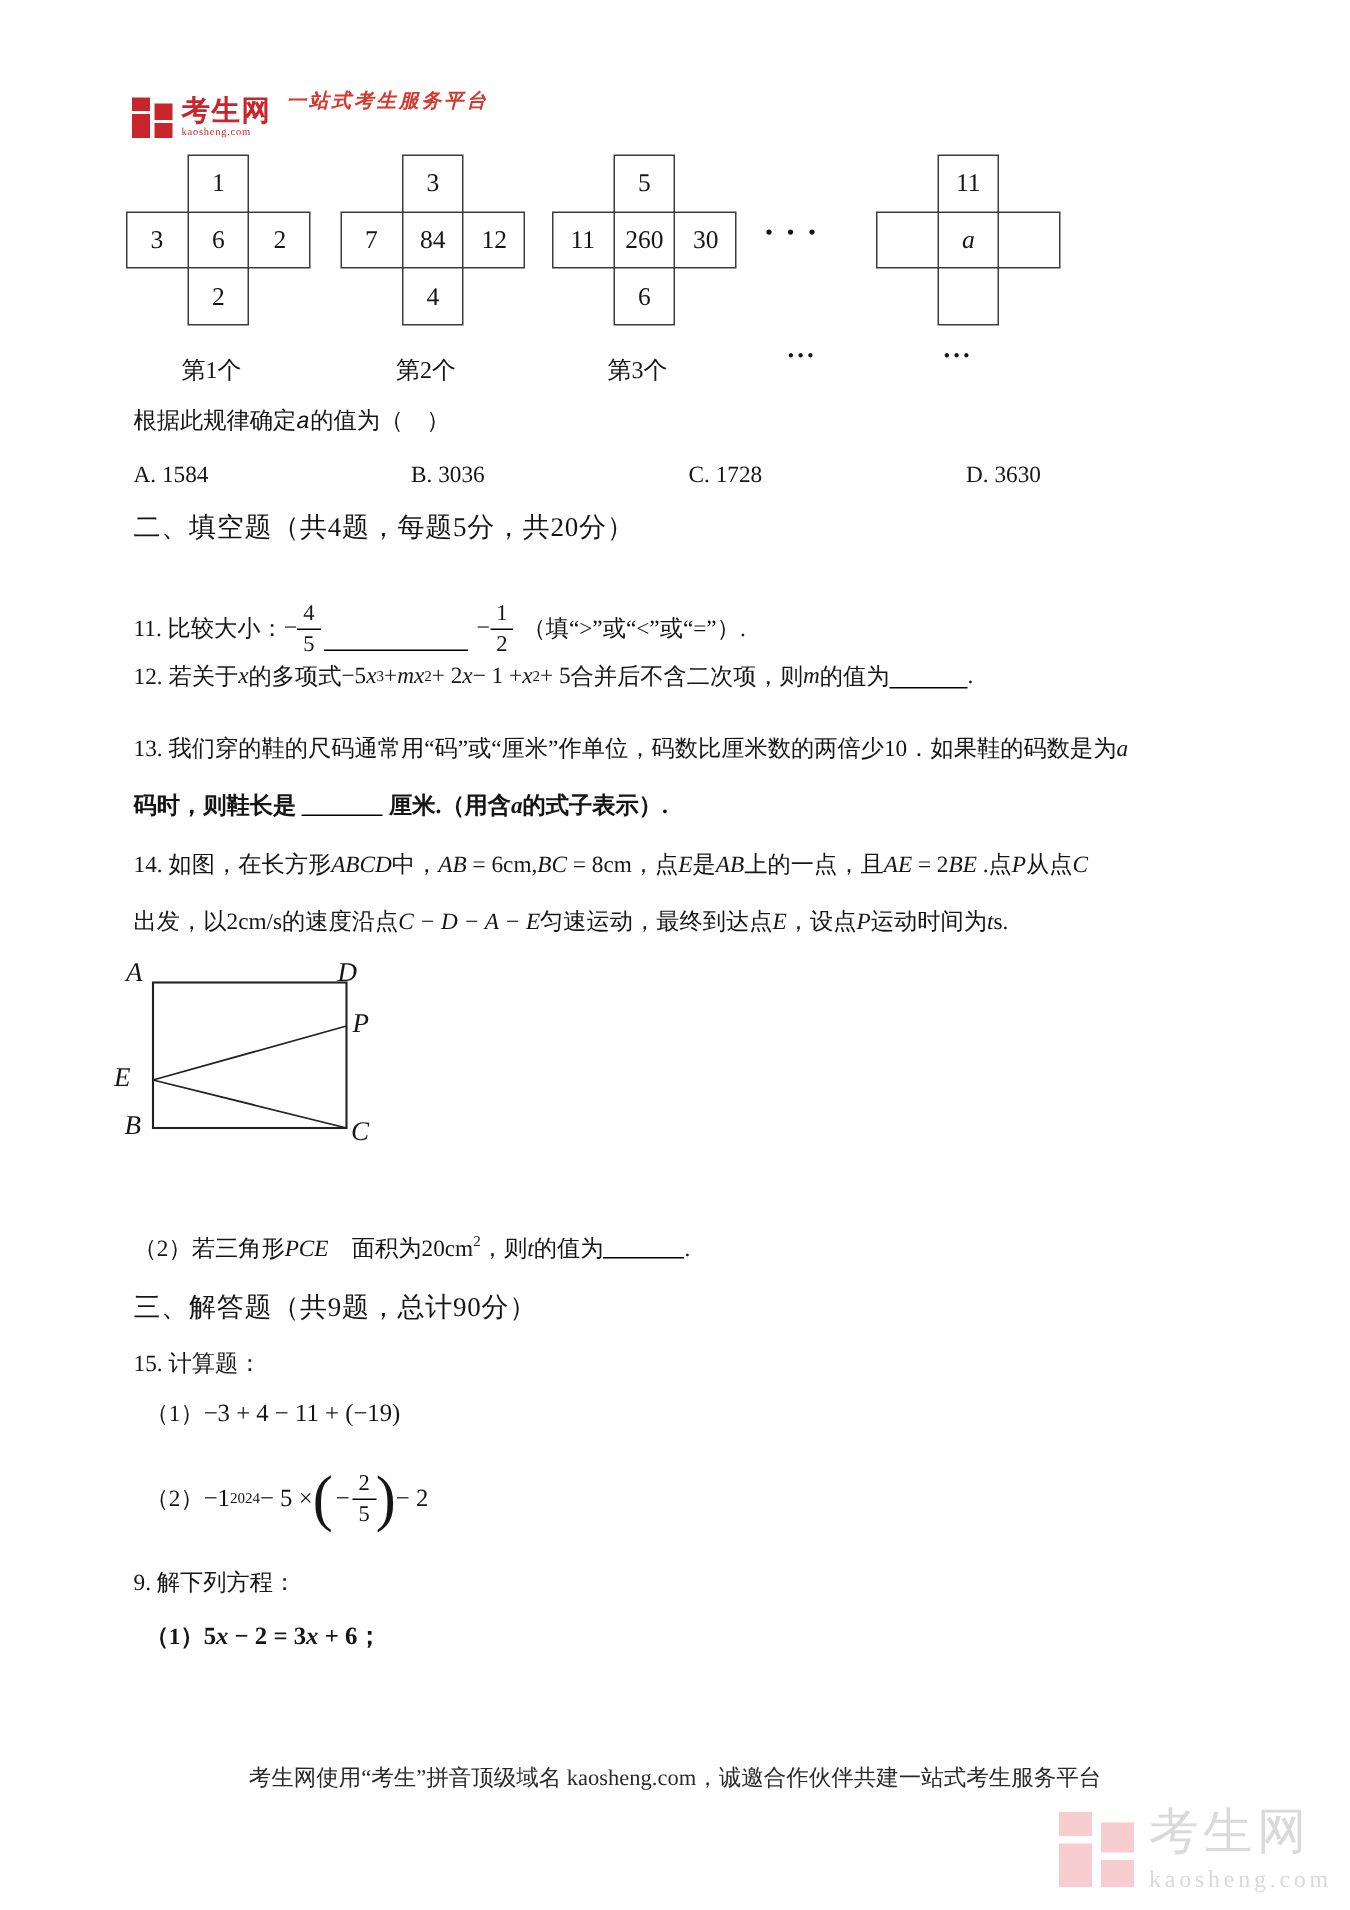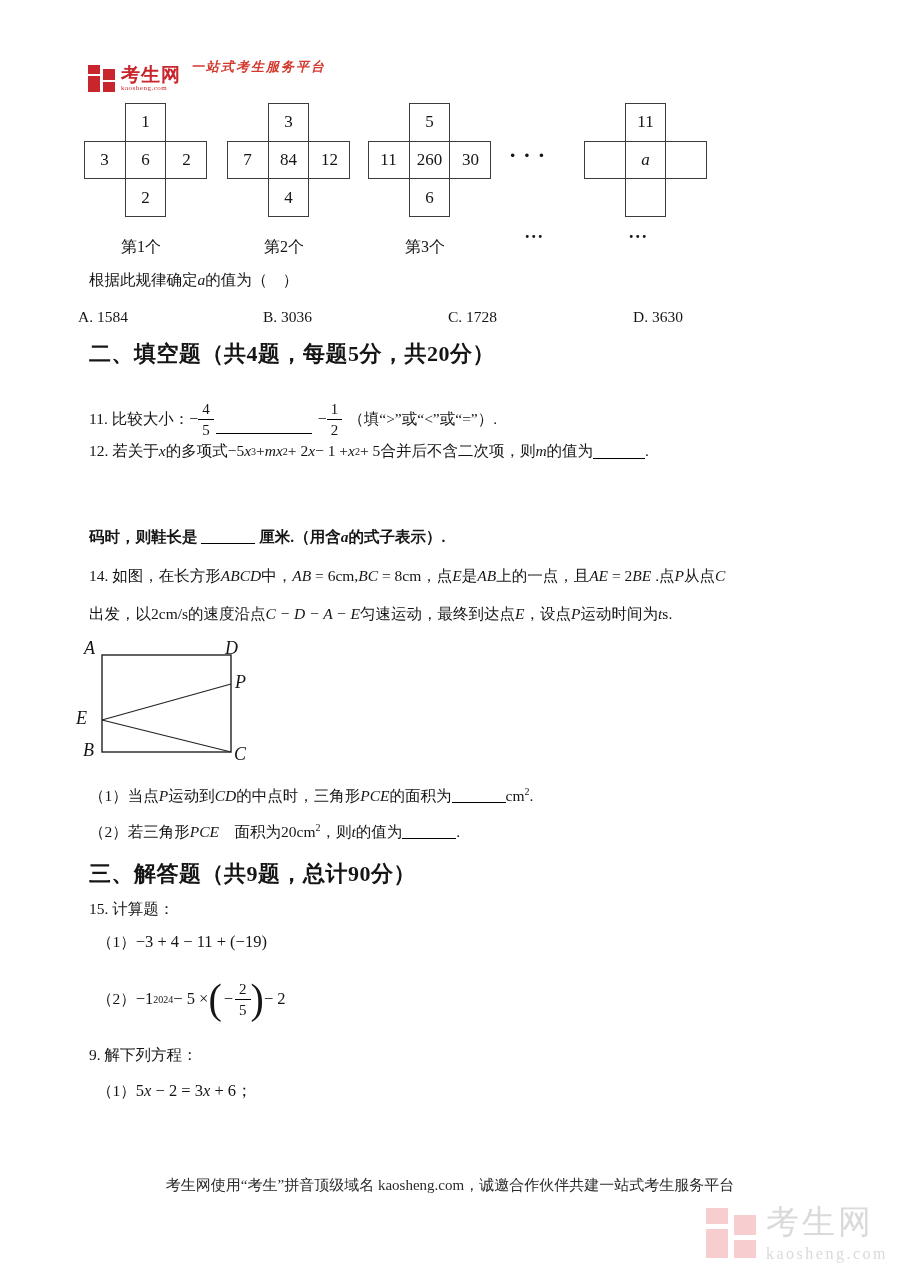--- a/index.html
+++ b/index.html
@@ -31,23 +31,23 @@
   .cross { position:absolute; width:123px; height:114px; }
   .cross-v { position:absolute; left:41px; top:0; width:41px; height:114px; border:1px solid #3c3c3c; }
   .cross-h { position:absolute; left:0; top:38px; width:123px; height:38px; border:1px solid #3c3c3c; }
   .cell { position:absolute; width:41px; height:38px; display:flex; align-items:center; justify-content:center; font-size:17px; }
   .c-top{left:41px;top:0;} .c-left{left:0;top:38px;} .c-center{left:41px;top:38px;}
   .c-right{left:82px;top:38px;} .c-bottom{left:41px;top:76px;}
   .cross-label { position:absolute; top:237px; font-size:16px; }
   .dots-mid { position:absolute; left:505px; top:142px; font-size:22px; font-weight:bold; letter-spacing:7px; }
   .dots-b { position:absolute; top:222px; font-size:18px; font-weight:bold; letter-spacing:2px; }
   
-  .options { left:74px; top:308px; width:740px; display:flex; }
+  .options { left:85px; top:308px; width:740px; display:flex; }
   .options span { width:185px; font-size:15.5px; }
-  .heading { font-size:22px; font-weight:bold; letter-spacing:0.5px; }
+  .heading { font-size:18px; font-weight:normal; letter-spacing:0.5px; }
   
   .frac { display:inline-flex; flex-direction:column; align-items:center; font-size:15px; line-height:1.2; }
   .fnum { border-bottom:1.3px solid #000; padding:0 4px 1px; }
   .fden { padding-top:1px; }
   .blank { display:inline-block; border-bottom:1.2px solid #000; }
   .bigp { font-size:40px; font-weight:300; line-height:0.9; transform:scaleY(1.05); }
   
   .fig-label { position:absolute; font-size:18px; font-style:italic; }
   
   .footer { left:0; top:1176px; width:100%; text-align:center; font-size:15px; color:#2a2a2a; }
@@ -110,21 +110,21 @@
     <span class="cell c-center mi">a</span>
     <span class="cell c-right"></span>
     <span class="cell c-bottom"></span>
   </div>
   <span class="cross-label" style="left:117px;">第1个</span>
   <span class="cross-label" style="left:260px;">第2个</span>
   <span class="cross-label" style="left:401px;">第3个</span>
   <span class="dots-b" style="left:521px;">...</span>
   <span class="dots-b" style="left:625px;">...</span>
 
-  <div class="line" style="left:85px;top:270px;">
+  <div class="line" style="left:85px;top:270px;font-family:Liberation Mono, monospace;">
     <span>根据此规律确定</span><span class="mi">a</span><span>的值为（　）</span>
   </div>
   <div class="abs options">
     <span>A. 1584</span>
     <span>B. 3036</span>
     <span>C. 1728</span>
     <span>D. 3630</span>
   </div>
 
   <div class="line heading" style="left:85px;top:339px;">二、填空题（共4题，每题5分，共20分）</div>
@@ -161,20 +161,23 @@
       <span class="mi">x</span>
       <sup>2</sup>
       <span> + 5</span>
     <span>合并后不含二次项，则</span>
       <span class="mi">m</span>
       <span>的值为</span>
     <span class="blank" style="width:52px;transform:translateY(7px);"></span>
     <span>.</span>
   </div>
 
+  <div class="line" style="left:85px;top:489px;">
+    <span>13. 我们穿的鞋的尺码通常用“码”或“厘米”作单位，码数比厘米数的两倍少10．如果鞋的码数是为</span><span class="mi">a</span>
+  </div>
   <div class="line" style="left:85px;top:527px;font-weight:bold;">
     <span>码时，则鞋长是</span>
     <span class="blank" style="width:54px;transform:translateY(2px);"></span>
     <span>厘米.（用含</span><span class="mi">a</span><span>的式子表示）.</span>
   </div>
 
   <div class="line" style="left:85px;top:566px;">
     <span>14. 如图，在长方形</span><span class="mi">ABCD</span><span>中，</span><span class="mi">AB</span><span> = 6cm,</span><span class="mi">BC</span><span> = 8cm</span><span>，点</span><span class="mi">E</span><span>是</span><span class="mi">AB</span><span>上的一点，且</span><span class="mi">AE</span><span> = 2</span><span class="mi">BE</span><span> .点</span><span class="mi">P</span><span>从点</span><span class="mi">C</span>
   </div>
   <div class="line" style="left:85px;top:604px;">
@@ -186,23 +189,20 @@
     <line x1="8" y1="72" x2="137" y2="36" stroke="#222" stroke-width="1.2"></line>
     <line x1="8" y1="72" x2="137" y2="104" stroke="#222" stroke-width="1.2"></line>
   </svg>
   <span class="fig-label" style="left:80px;top:638px;">A</span>
   <span class="fig-label" style="left:221px;top:638px;">D</span>
   <span class="fig-label" style="left:231px;top:672px;">P</span>
   <span class="fig-label" style="left:72px;top:708px;">E</span>
   <span class="fig-label" style="left:79px;top:740px;">B</span>
   <span class="fig-label" style="left:230px;top:744px;">C</span>
 
-  <div class="line" style="left:85px;top:786px;">
-    <span>（1）当点</span><span class="mi">P</span><span>运动到</span><span class="mi">CD</span><span>的中点时，三角形</span><span class="mi">PCE</span><span>的面积为</span><span class="blank" style="width:54px;transform:translateY(2px);"></span><span>cm</span><sup>2</sup><span>.</span>
-  </div>
   <div class="line" style="left:85px;top:822px;">
     <span>（2）若三角形</span><span class="mi">PCE</span><span>　面积为</span><span>20cm</span><sup>2</sup><span>，则</span><span class="mi">t</span><span>的值为</span><span class="blank" style="width:54px;transform:translateY(2px);"></span><span>.</span>
   </div>
 
   <div class="line heading" style="left:85px;top:859px;">三、解答题（共9题，总计90分）</div>
 
   <div class="line" style="left:85px;top:899px;">15. 计算题：</div>
   <div class="line" style="left:93px;top:932px;font-size:16.5px;">
     <span style="font-size:15.5px;">（1）</span><span>−3 + 4 − 11 + (−19)</span>
   </div>
@@ -215,21 +215,21 @@
     <span style="margin:0 2px;">−</span>
     <span class="frac">
         <span class="fnum">2</span>
         <span class="fden">5</span>
       </span>
     <span class="bigp">)</span>
     <span> − 2</span>
   </div>
 
   <div class="line" style="left:85px;top:1045px;">9. 解下列方程：</div>
-  <div class="line" style="left:93px;top:1080px;font-size:16.5px;">
+  <div class="line" style="left:93px;top:1080px;font-size:16.5px;font-weight:bold;">
     <span style="font-size:15.5px;">（1）</span><span>5</span><span class="mi">x</span><span> − 2 = 3</span><span class="mi">x</span><span> + 6</span><span>；</span>
   </div>
 
   <div class="line footer">考生网使用“考生”拼音顶级域名 kaosheng.com，诚邀合作伙伴共建一站式考生服务平台</div>
 
   <div class="abs wm">
     <span class="mark mark-pink" style="width:52px;height:52px;">
       <div class="m1"></div>
         <div class="m2"></div>
         <div class="m3"></div>

